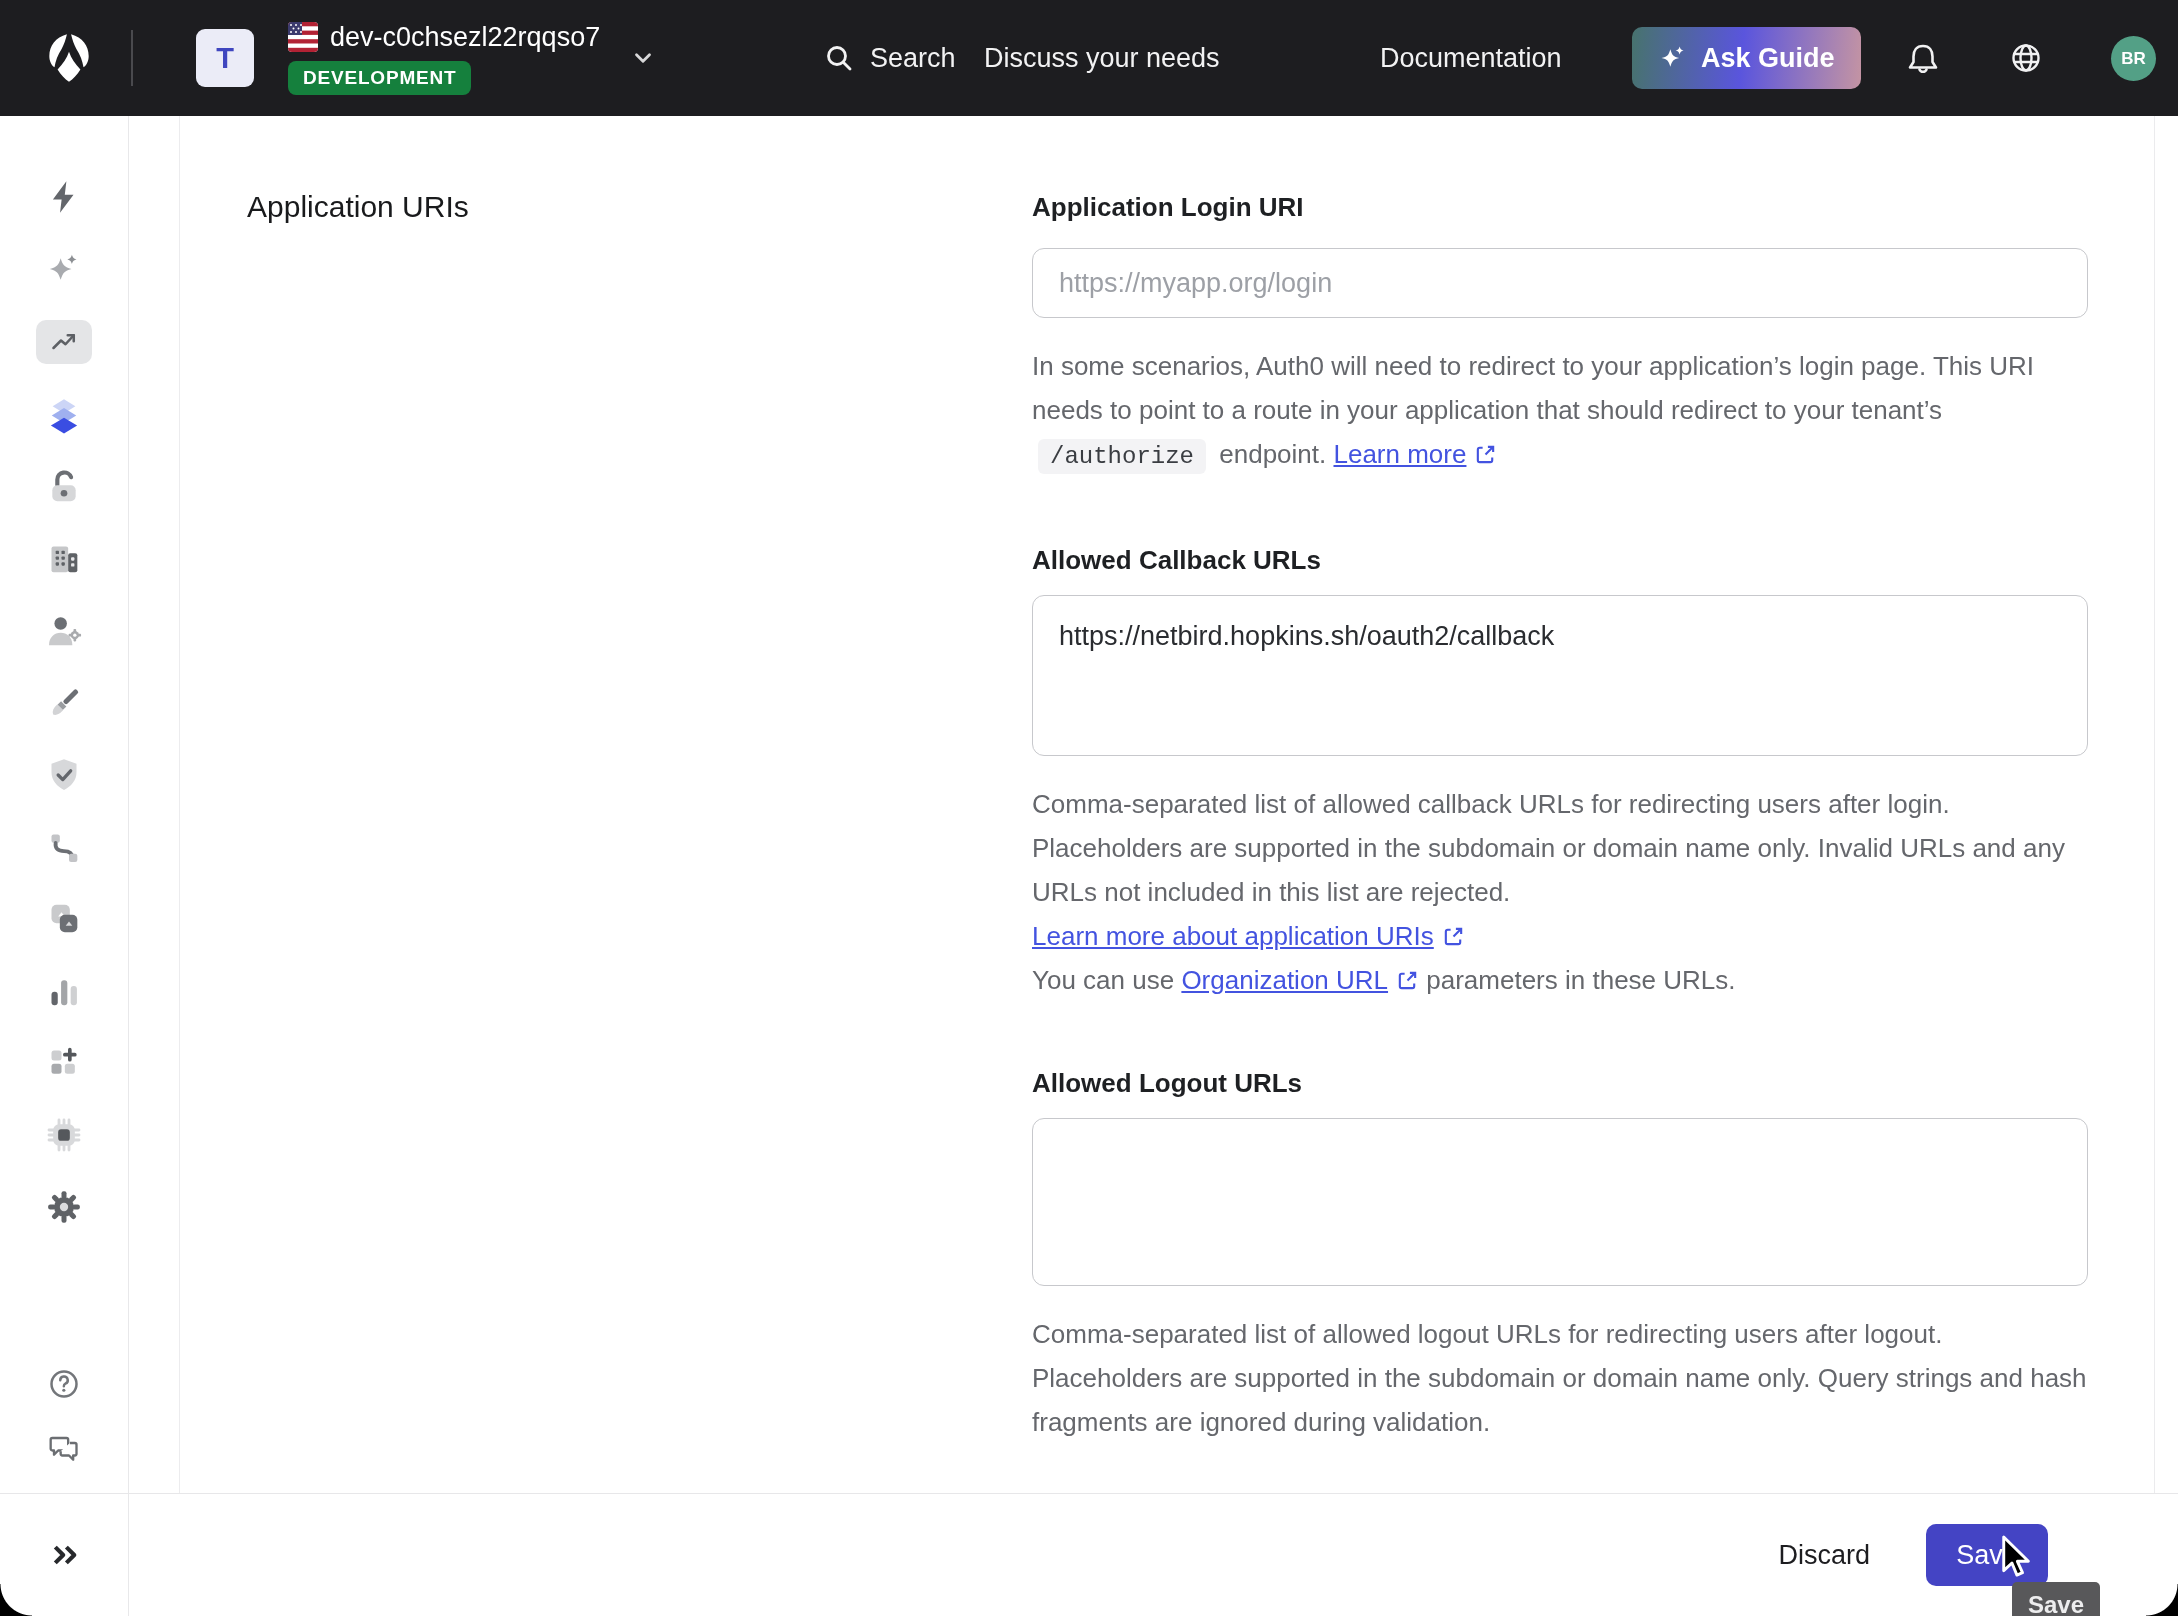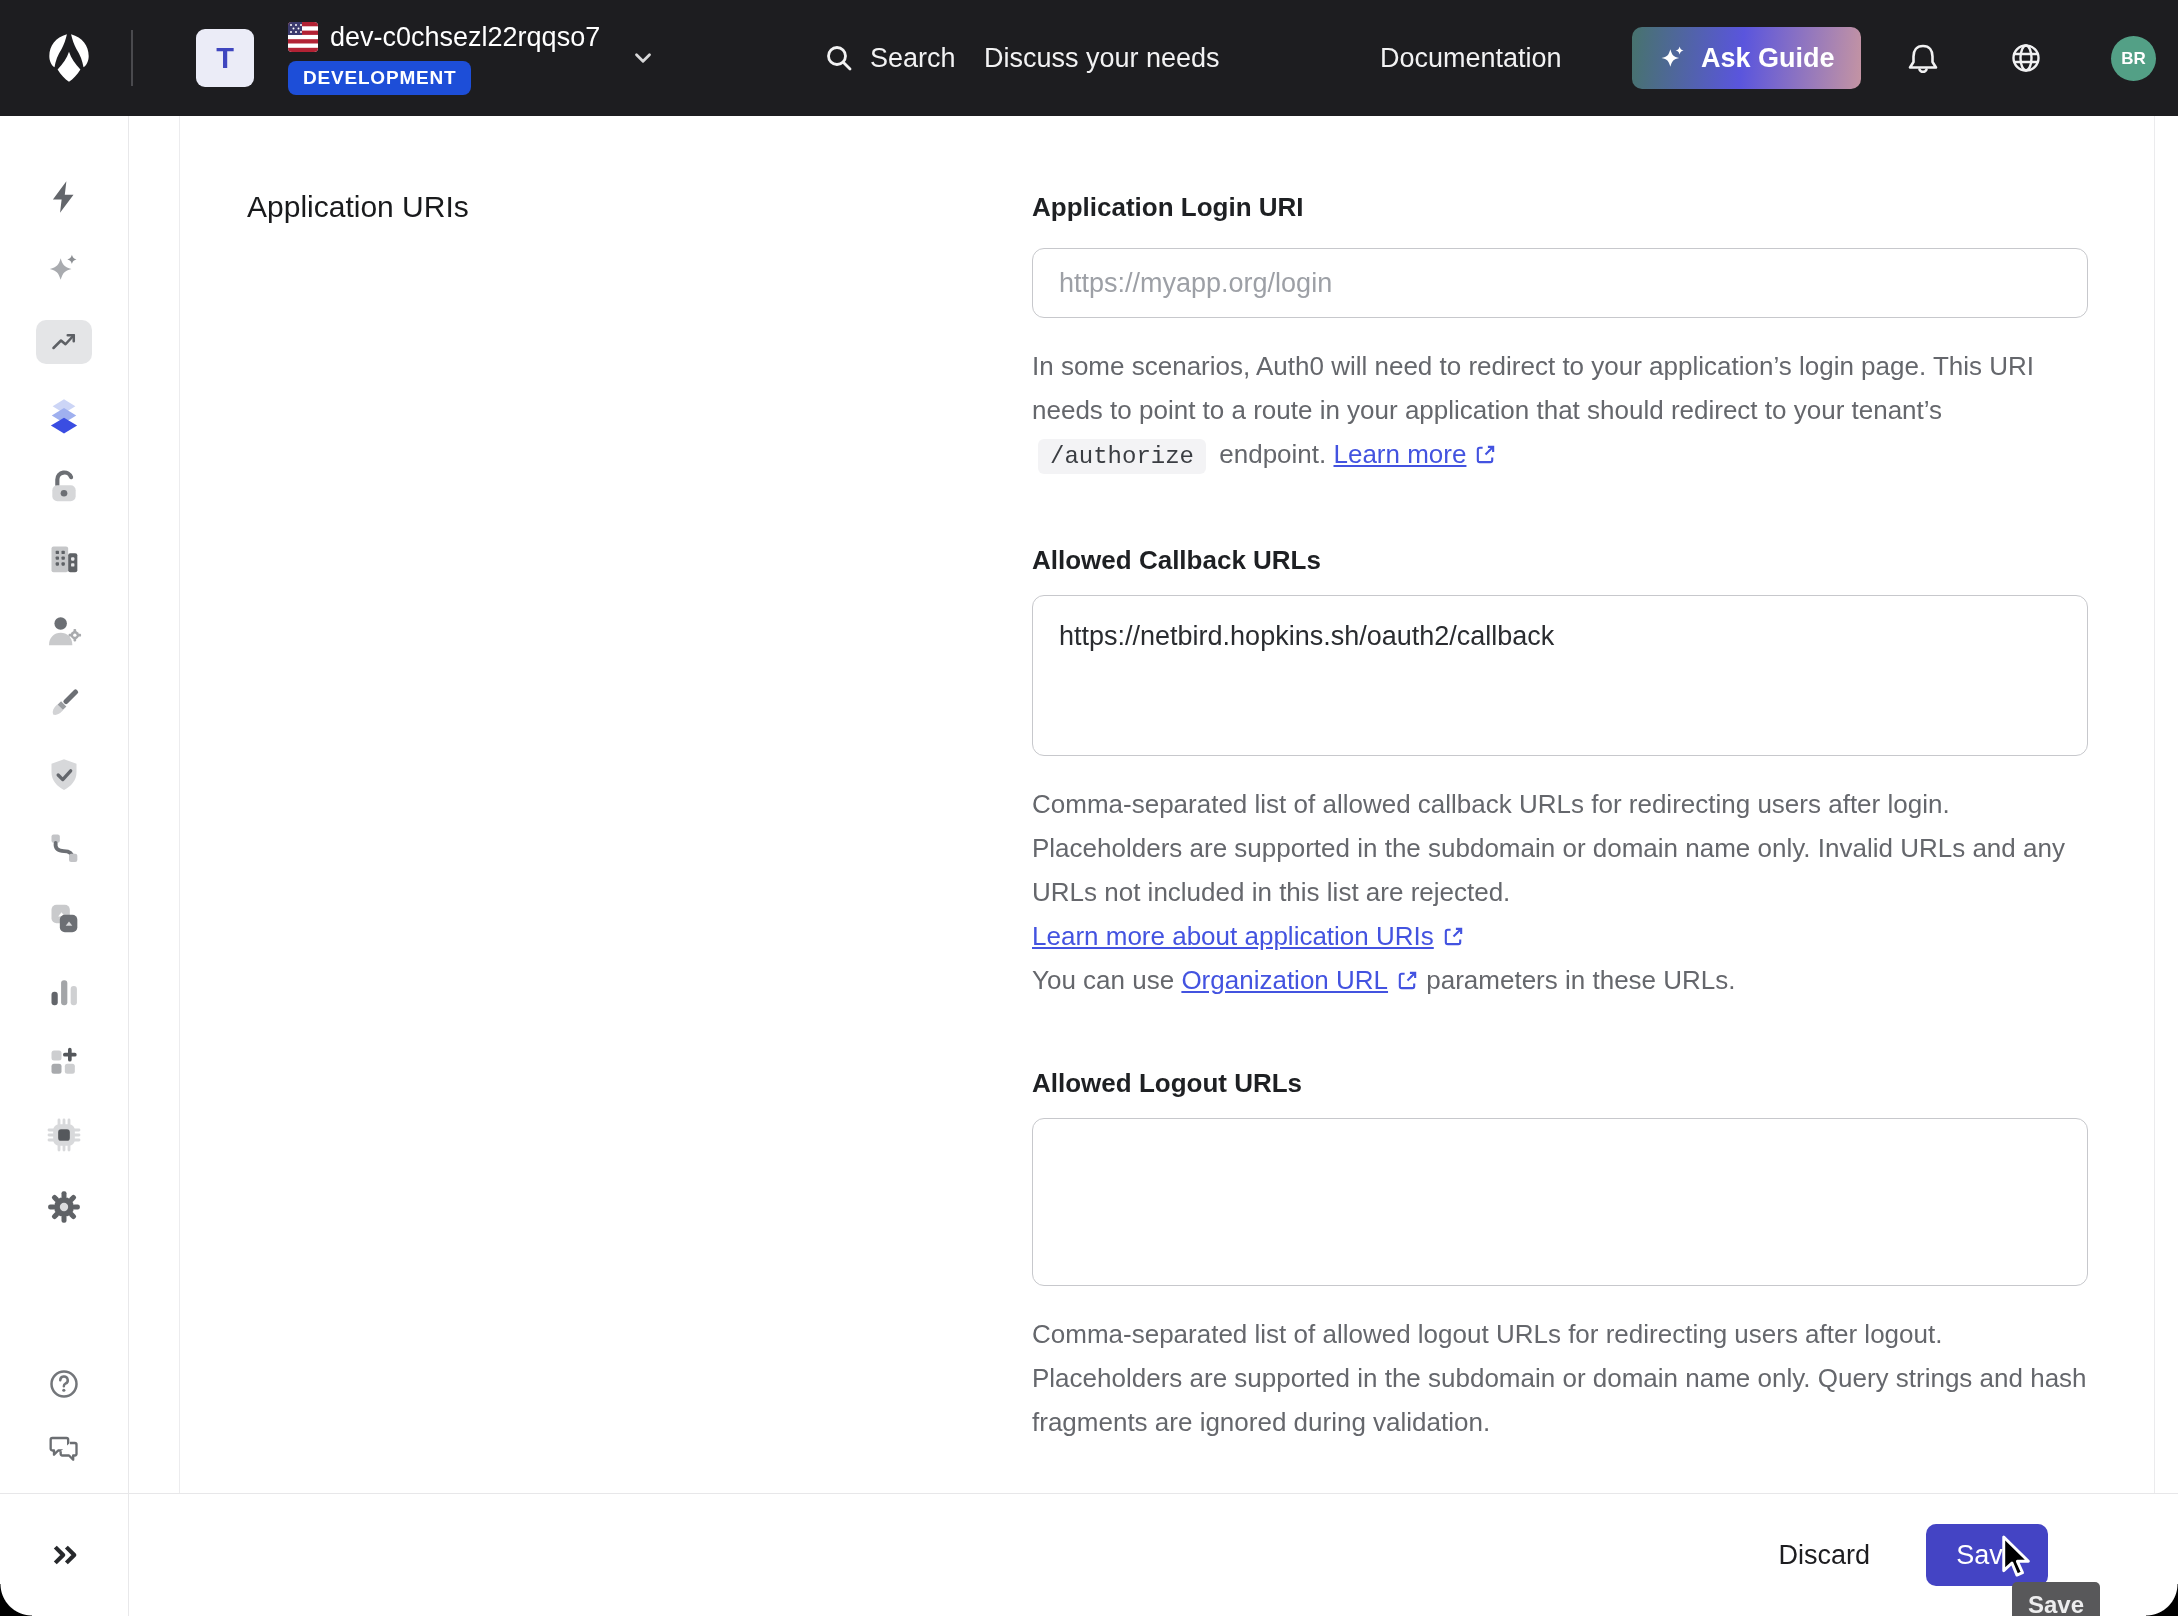--- a/index.html
+++ b/index.html
@@ -11,21 +11,21 @@
   
   .topnav { position:absolute; left:0; top:0; width:100%; height:116px; background:#1d1d20; }
   .topnav .abs { position:absolute; top:0; height:116px; display:flex; align-items:center; }
   .logo-wrap { left:40px; }
   .nav-divider { position:absolute; left:131px; top:30px; width:2px; height:56px; background:#4a4a4e; }
   .tenant { left:196px; cursor:pointer; }
   .tenant-box { width:58px; height:58px; border-radius:9px; background:#ebecf7; color:#3f46bf;
     font-size:29px; font-weight:600; display:flex; align-items:center; justify-content:center; }
   .tenant-col { margin-left:34px; display:flex; flex-direction:column; }
   .tenant-name-row { display:flex; align-items:center; gap:12px; color:#ffffff; font-size:27px; }
-  .badge { margin-top:8px; align-self:flex-start; background:#1d4ed8; color:#fff; font-size:19px;
+  .badge { margin-top:8px; align-self:flex-start; background:#15803d; color:#fff; font-size:19px;
     font-weight:700; letter-spacing:.8px; padding:6px 15px; border-radius:8px; }
   .tenant-chevron { margin-left:30px; }
   .nav-item { color:#f2f2f3; font-size:27px; display:flex; align-items:center; gap:14px; cursor:pointer; }
   .pos-search { left:822px; } .pos-discuss { left:984px; } .pos-docs { left:1380px; }
   .ask-guide { left:1632px; }
   .ask-guide-btn { display:flex; align-items:center; gap:13px; height:62px; padding:0 26px;
     border-radius:10px; color:#fff; font-size:27px; font-weight:600; border:none; cursor:pointer;
     background:linear-gradient(95deg,#47736d 0%,#5a55dd 48%,#c494a3 100%); font-family:inherit; }
   .pos-bell { left:1905px; } .pos-globe { left:2008px; }
   .avatar { position:absolute; left:2111px; top:36px; width:45px; height:45px; border-radius:50%;

